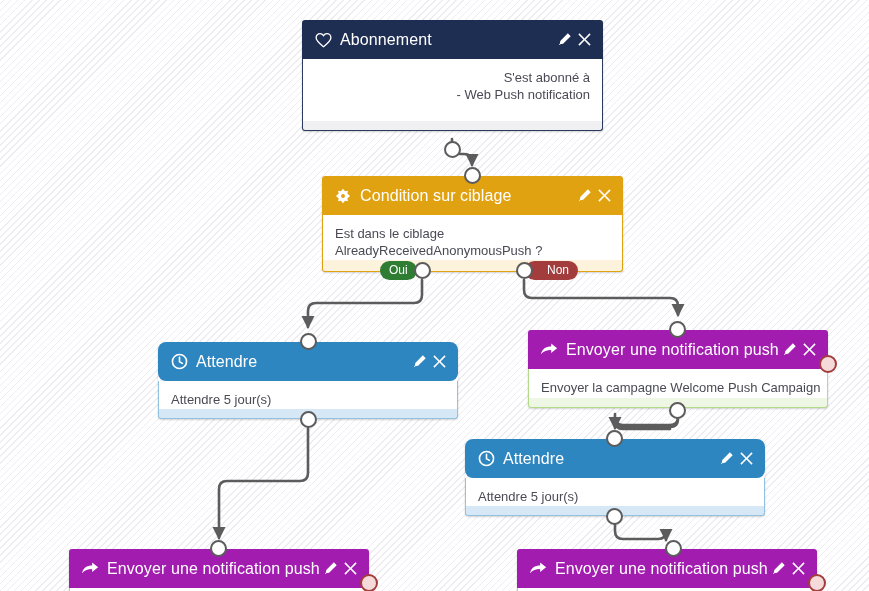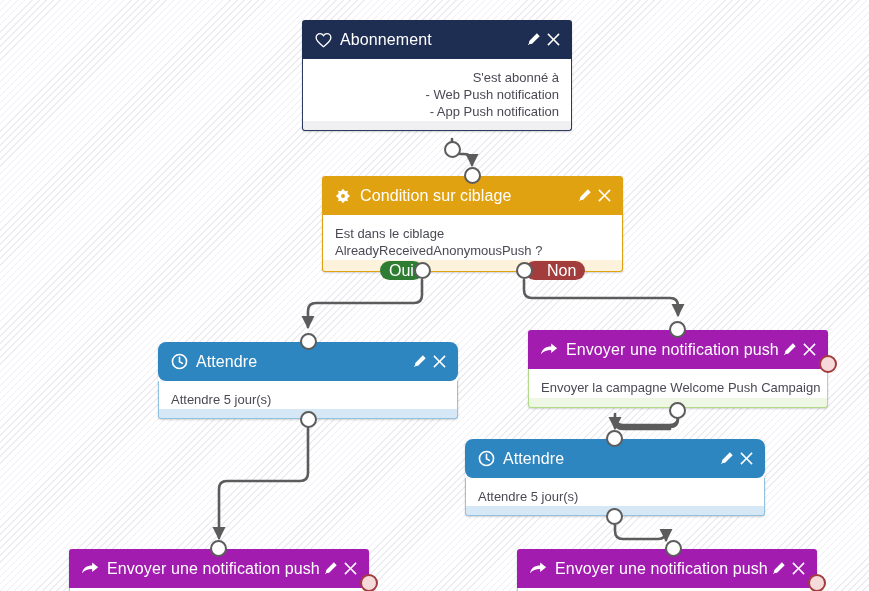--- a/index.html
+++ b/index.html
@@ -134,21 +134,21 @@
 
   
   .badge {
     position: absolute;
     display: flex;
     align-items: center;
     height: 19px;
     padding: 0 9px;
     border-radius: 10px;
     color: #ffffff;
-    font-size: 16px;
+    font-size: 12px;
     line-height: 19px;
     white-space: nowrap;
     z-index: 5;
   }
   .badge-yes { background: #2f7d32; }
   .badge-no  { background: #a33c3c; }
 </style>
 </head>
 <body>
 
@@ -171,21 +171,21 @@
       <path d="M 678 411 L 678 417 Q 678 425 670 425 L 623 425 Q 615 425 615 417 L 615 414
                M 615 414 L 615 421 Q 615 429 623 429 L 670 429"></path>
       <path d="M 678 411 L 678 419 Q 678 427 670 427 L 623 427 Q 615 427 615 419 L 615 428" marker-end="url(#arrow)"></path>
 
       <path d="M 308 428 L 308 473 Q 308 481 300 481 L 227 481 Q 219 481 219 489 L 219 538" marker-end="url(#arrow)"></path>
 
       <path d="M 615 524 L 615 531 Q 615 539 623 539 L 658 539 Q 666 539 666 531 L 666 540" marker-end="url(#arrow)"></path>
     </g>
   </svg>
 
-  <div class="node n-event" style="left:302px; top:20px; width:270px;">
+  <div class="node n-event" style="left:302px; top:20px; width:301px;">
     <div class="node-head">
       <span class="head-icon">
         <svg width="17" height="16" viewBox="0 0 24 22">
           <path d="M12 20.5 C6 15.5 1.6 12.2 1.6 7.8 C1.6 4.4 4.2 2 7.2 2 C9.3 2 11 3.1 12 4.7
                    C13 3.1 14.7 2 16.8 2 C19.8 2 22.4 4.4 22.4 7.8 C22.4 12.2 18 15.5 12 20.5 Z" fill="none" stroke="#ffffff" stroke-width="1.9"></path>
         </svg>
       </span>
       <span class="title">Abonnement</span>
       <span class="act">
         <svg width="15" height="15" viewBox="0 0 16 16">
@@ -196,21 +196,20 @@
       <span class="act">
         <svg width="13" height="13" viewBox="0 0 14 14">
           <path d="M1.6 0.4 L7 5.8 L12.4 0.4 L13.6 1.6 L8.2 7 L13.6 12.4 L12.4 13.6 L7 8.2
                    L1.6 13.6 L0.4 12.4 L5.8 7 L0.4 1.6 Z" fill="#ffffff"></path>
         </svg>
       </span>
     </div>
     <div class="node-body" style="height:62px;">
       <div class="line">S'est abonné à</div>
       <div class="line">- Web Push notification</div>
-      <div class="line">- App Push notification</div>
     </div>
     <div class="node-foot"></div>
     <div class="anchor" style="left:142px; top:121px;"></div>
   </div>
 
   <div class="node n-cond" style="left:322px; top:176px; width:301px;">
     <div class="node-head">
       <span class="head-icon">
         <svg width="16" height="16" viewBox="0 0 20 20">
           <path d="M10 0.8 L12.6 4.2 L16.2 3.4 L15.4 7 L18.8 10 L15.4 13 L16.2 16.6

